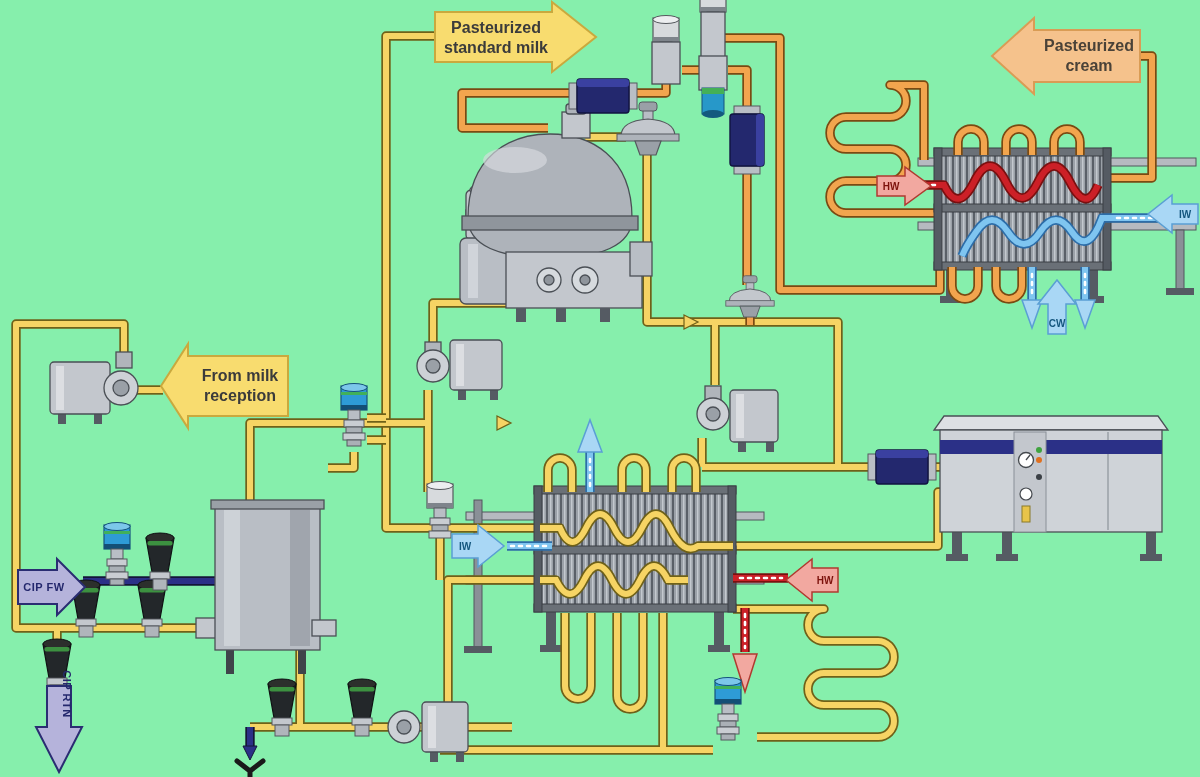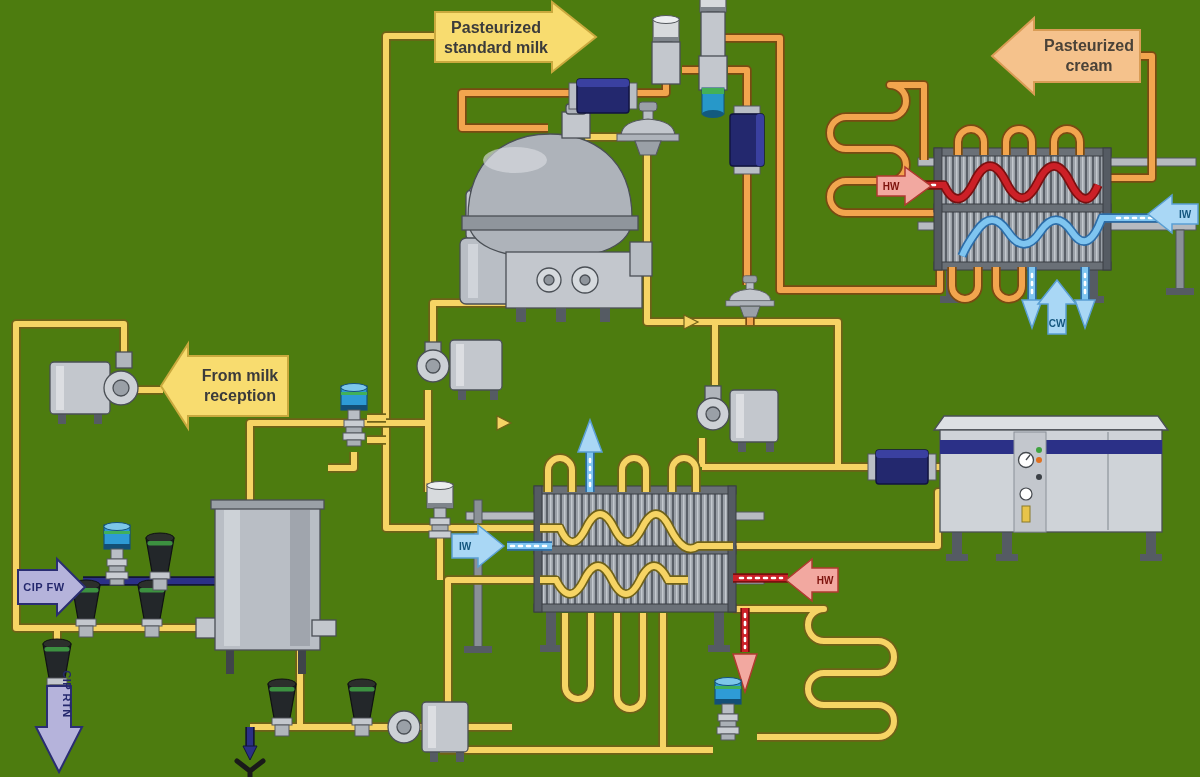--- a/index.html
+++ b/index.html
@@ -1,16 +1,16 @@
 <!DOCTYPE html>
 <html><head>
 <meta charset="utf-8">
 <style>
   html,body{margin:0;padding:0;background:#fff;}
-  .stage{position:relative;width:1200px;height:777px;background:#4d7c0f;overflow:hidden;
+  .stage{position:relative;width:1200px;height:777px;background:#86efac;overflow:hidden;
          font-family:"Liberation Sans",sans-serif;}
   svg{display:block;}
   text{font-family:"Liberation Sans",sans-serif;}
   .lblBig{font-size:16px;font-weight:bold;fill:#3b3b3b;text-anchor:middle;}
   .lblCream{font-size:16px;font-weight:bold;fill:#4a4238;text-anchor:middle;}
   .lblCip{font-size:11px;font-weight:bold;fill:#24286d;text-anchor:middle;letter-spacing:.5px;}
   .lblHW{font-size:10px;font-weight:bold;fill:#7d120c;text-anchor:middle;}
   .lblIW{font-size:10px;font-weight:bold;fill:#14567e;text-anchor:middle;}
   .eqO{stroke:#4a4f55;stroke-width:1.3;}
   .dash{fill:none;stroke:#ffffff;stroke-width:2.6;stroke-dasharray:3 5;stroke-linecap:round;}

